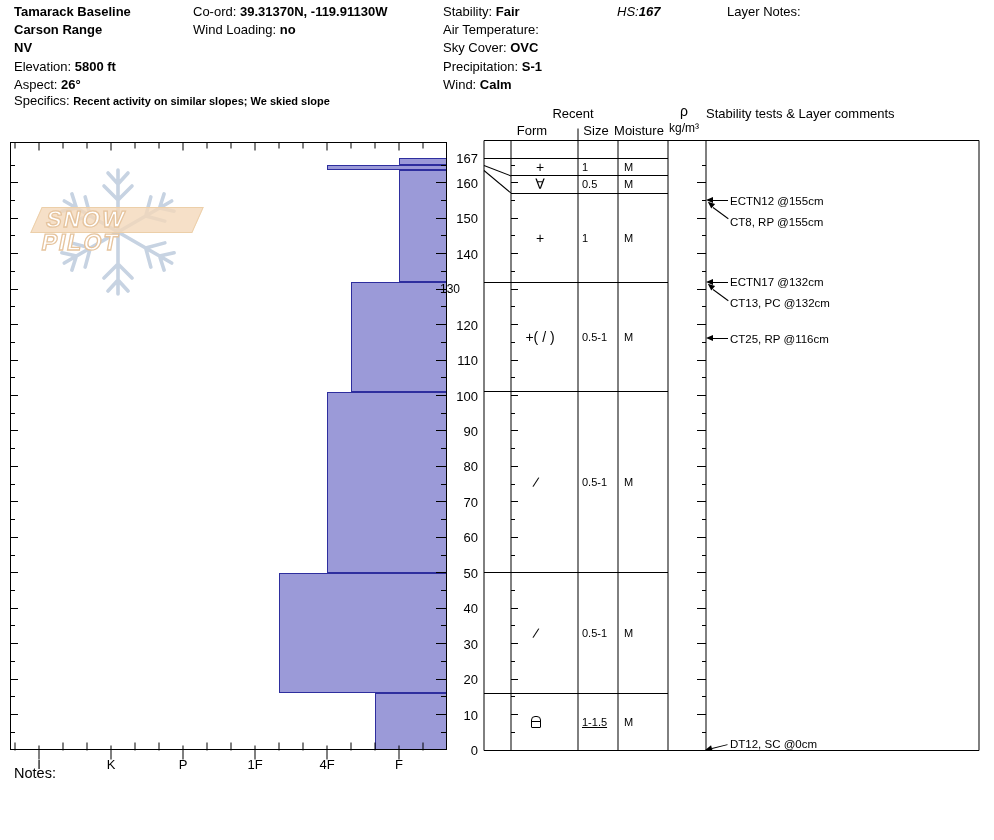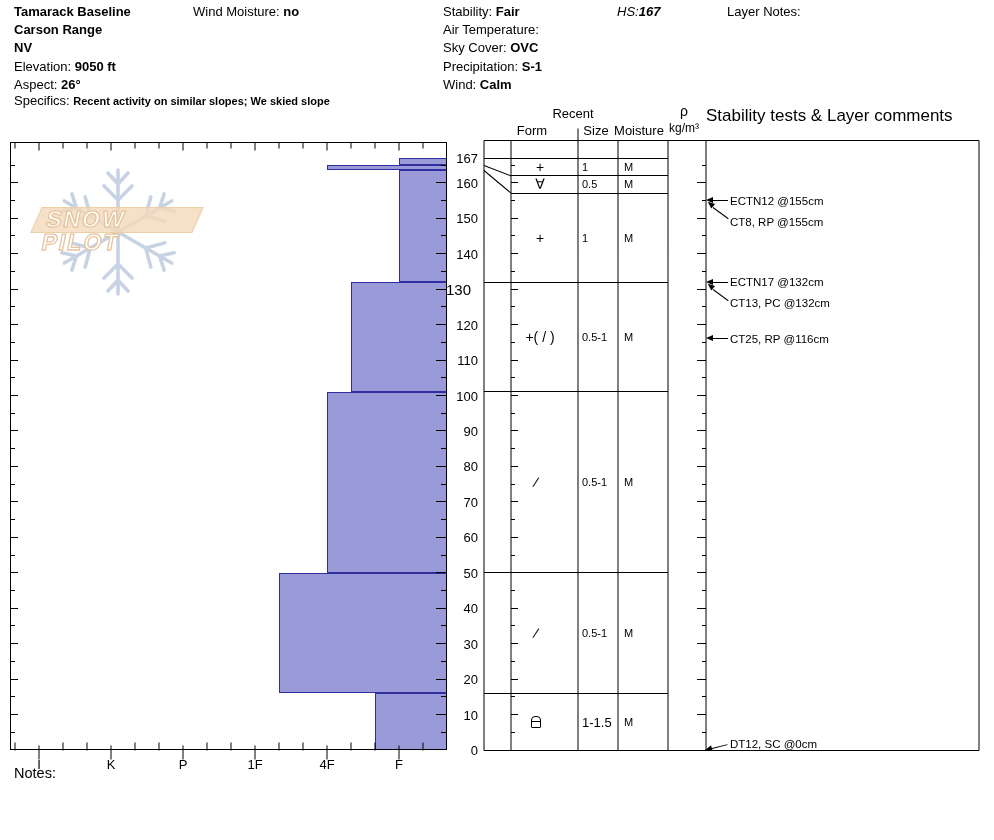--- a/index.html
+++ b/index.html
@@ -28,25 +28,26 @@
 </head>
 <body>
 
 <div id="stage">
 
   <div id="header">
       <div class="hcol" style="left: 14px;">
         <div><span class="lbl"></span><span class="val">Tamarack Baseline</span></div>
         <div><span class="lbl"></span><span class="val">Carson Range</span></div>
         <div><span class="lbl"></span><span class="val">NV</span></div>
-        <div><span class="lbl">Elevation: </span><span class="val">9050 ft</span></div>
+        <div><span class="lbl">Elevation: </span><span class="val">5800 ft</span></div>
         <div><span class="lbl">Aspect: </span><span class="val">26°</span></div>
       </div>
       <div class="hcol" style="left: 193px;">
-        <div><span class="lbl">Wind Moisture: </span><span class="val">no</span></div>
+        <div><span class="lbl">Co-ord: </span><span class="val">39.31370N, -119.91130W</span></div>
+        <div><span class="lbl">Wind Loading: </span><span class="val">no</span></div>
       </div>
       <div class="hcol" style="left: 443px;">
         <div><span class="lbl">Stability: </span><span class="val">Fair</span></div>
         <div><span class="lbl">Air Temperature:</span><span class="val"></span></div>
         <div><span class="lbl">Sky Cover: </span><span class="val">OVC</span></div>
         <div><span class="lbl">Precipitation: </span><span class="val">S-1</span></div>
         <div><span class="lbl">Wind:  </span><span class="val">Calm</span></div>
       </div>
       <div class="hcol" style="left: 617px; font-style: italic;">
         <div><span class="lbl">HS:</span><span class="val">167</span></div>
@@ -74,21 +75,21 @@
   <div id="banner" style="background:#f4d8bacc;">
     <div id="banner-inner">SNOW PILOT</div>
   </div>
 
   <div class="txt" style="left:533px;top:106px;width:80px;text-align:center;font-size:13px;">Recent</div>
   <div class="txt" style="left:492px;top:123px;width:80px;text-align:center;font-size:13px;">Form</div>
   <div class="txt" style="left:556px;top:123px;width:80px;text-align:center;font-size:13px;">Size</div>
   <div class="txt" style="left:598px;top:123px;width:82px;text-align:center;font-size:13px;">Moisture</div>
   <div class="txt" style="left:664px;top:103px;width:40px;text-align:center;font-size:14px;">ρ</div>
   <div class="txt" style="left:654px;top:121px;width:60px;text-align:center;font-size:12px;">kg/m³</div>
-  <div class="txt" style="left:706px;top:106px;width:240px;text-align:right;font-size:17px;">Stability tests &amp; Layer comments</div>
+  <div class="txt" style="left:706px;top:106px;width:240px;text-align:left;font-size:13px;">Stability tests &amp; Layer comments</div>
 
   <div class="txt" style="left:14px;top:765px;font-size:14.5px;">Notes:</div>
 <div style="position: absolute; left: 399px; top: 158px; width: 48px; height: 7.08982px; background: rgb(155, 154, 216); border: 1px solid rgb(46, 46, 158); box-sizing: border-box;"></div>
     <div style="position: absolute; left: 327px; top: 165.09px; width: 120px; height: 5.31737px; background: rgb(155, 154, 216); border: 1px solid rgb(46, 46, 158); box-sizing: border-box;"></div>
     <div style="position: absolute; left: 399px; top: 170.407px; width: 48px; height: 111.665px; background: rgb(155, 154, 216); border: 1px solid rgb(46, 46, 158); box-sizing: border-box;"></div>
     <div style="position: absolute; left: 350.76px; top: 282.072px; width: 96.24px; height: 109.892px; background: rgb(155, 154, 216); border: 1px solid rgb(46, 46, 158); box-sizing: border-box;"></div>
     <div style="position: absolute; left: 327px; top: 391.964px; width: 120px; height: 180.79px; background: rgb(155, 154, 216); border: 1px solid rgb(46, 46, 158); box-sizing: border-box;"></div>
     <div style="position: absolute; left: 278.76px; top: 572.754px; width: 168.24px; height: 120.527px; background: rgb(155, 154, 216); border: 1px solid rgb(46, 46, 158); box-sizing: border-box;"></div>
     <div style="position: absolute; left: 375.24px; top: 693.281px; width: 71.76px; height: 56.7186px; background: rgb(155, 154, 216); border: 1px solid rgb(46, 46, 158); box-sizing: border-box;"></div>
     <div style="position: absolute; left: 10px; top: 142px; width: 437px; height: 608px; border: 1px solid rgb(0, 0, 0); box-sizing: border-box;"></div>
@@ -221,21 +222,21 @@
     <div style="position: absolute; left: 511px; top: 182.314px; width: 7px; height: 1px; background: rgb(0, 0, 0); transform-origin: 0px 0.5px; transform: rotate(0rad);"></div>
     <div style="position: absolute; left: 697px; top: 182.314px; width: 9px; height: 1px; background: rgb(0, 0, 0); transform-origin: 0px 0.5px; transform: rotate(0rad);"></div>
     <div style="position: absolute; left: 10px; top: 164.59px; width: 5px; height: 1px; background: rgb(0, 0, 0); transform-origin: 0px 0.5px; transform: rotate(0rad);"></div>
     <div style="position: absolute; left: 441px; top: 164.59px; width: 6px; height: 1px; background: rgb(0, 0, 0); transform-origin: 0px 0.5px; transform: rotate(0rad);"></div>
     <div style="position: absolute; left: 511px; top: 164.59px; width: 4px; height: 1px; background: rgb(0, 0, 0); transform-origin: 0px 0.5px; transform: rotate(0rad);"></div>
     <div style="position: absolute; left: 702px; top: 164.59px; width: 4px; height: 1px; background: rgb(0, 0, 0); transform-origin: 0px 0.5px; transform: rotate(0rad);"></div>
     <div style="position: absolute; top: 158px; transform: translateY(-50%); font-size: 13px; white-space: nowrap; left: 446px; width: 32px; text-align: right;">167</div>
     <div style="position: absolute; top: 182.814px; transform: translateY(-50%); font-size: 13px; white-space: nowrap; left: 446px; width: 32px; text-align: right;">160</div>
     <div style="position: absolute; top: 218.263px; transform: translateY(-50%); font-size: 13px; white-space: nowrap; left: 446px; width: 32px; text-align: right;">150</div>
     <div style="position: absolute; top: 253.713px; transform: translateY(-50%); font-size: 13px; white-space: nowrap; left: 446px; width: 32px; text-align: right;">140</div>
-    <div style="position: absolute; top: 289.162px; transform: translateY(-50%); font-size: 15px; white-space: nowrap; left: 446px; width: 32px; ">130</div>
+    <div style="position: absolute; top: 289.162px; transform: translateY(-50%); font-size: 12px; white-space: nowrap; left: 428px; width: 32px; text-align: right;">130</div>
     <div style="position: absolute; top: 324.611px; transform: translateY(-50%); font-size: 13px; white-space: nowrap; left: 446px; width: 32px; text-align: right;">120</div>
     <div style="position: absolute; top: 360.06px; transform: translateY(-50%); font-size: 13px; white-space: nowrap; left: 446px; width: 32px; text-align: right;">110</div>
     <div style="position: absolute; top: 395.509px; transform: translateY(-50%); font-size: 13px; white-space: nowrap; left: 446px; width: 32px; text-align: right;">100</div>
     <div style="position: absolute; top: 430.958px; transform: translateY(-50%); font-size: 13px; white-space: nowrap; left: 446px; width: 32px; text-align: right;">90</div>
     <div style="position: absolute; top: 466.407px; transform: translateY(-50%); font-size: 13px; white-space: nowrap; left: 446px; width: 32px; text-align: right;">80</div>
     <div style="position: absolute; top: 501.856px; transform: translateY(-50%); font-size: 13px; white-space: nowrap; left: 446px; width: 32px; text-align: right;">70</div>
     <div style="position: absolute; top: 537.305px; transform: translateY(-50%); font-size: 13px; white-space: nowrap; left: 446px; width: 32px; text-align: right;">60</div>
     <div style="position: absolute; top: 572.754px; transform: translateY(-50%); font-size: 13px; white-space: nowrap; left: 446px; width: 32px; text-align: right;">50</div>
     <div style="position: absolute; top: 608.204px; transform: translateY(-50%); font-size: 13px; white-space: nowrap; left: 446px; width: 32px; text-align: right;">40</div>
     <div style="position: absolute; top: 643.653px; transform: translateY(-50%); font-size: 13px; white-space: nowrap; left: 446px; width: 32px; text-align: right;">30</div>
@@ -317,21 +318,21 @@
     <div style="position: absolute; top: 482.359px; transform: translateY(-50%) rotate(18deg); font-size: 14px; white-space: nowrap; left: 528px; width: 16px; text-align: center;">/</div>
     <div style="position: absolute; top: 482.359px; transform: translateY(-50%); font-size: 11px; white-space: nowrap; left: 582px;">0.5-1</div>
     <div style="position: absolute; top: 482.359px; transform: translateY(-50%); font-size: 11px; white-space: nowrap; left: 624px;">M</div>
     <div style="position: absolute; left: 484px; top: 692.781px; width: 184px; height: 1px; background: rgb(0, 0, 0); transform-origin: 0px 0.5px; transform: rotate(0rad);"></div>
     <div style="position: absolute; top: 633.018px; transform: translateY(-50%) rotate(18deg); font-size: 14px; white-space: nowrap; left: 528px; width: 16px; text-align: center;">/</div>
     <div style="position: absolute; top: 633.018px; transform: translateY(-50%); font-size: 11px; white-space: nowrap; left: 582px;">0.5-1</div>
     <div style="position: absolute; top: 633.018px; transform: translateY(-50%); font-size: 11px; white-space: nowrap; left: 624px;">M</div>
     <div class=" mf-glyph" style="position: absolute; left: 531px; top: 715.641px;">
       <div></div>
     </div>
-    <div style="position: absolute; top: 721.641px; transform: translateY(-50%); font-size: 13px; white-space: nowrap; left: 582px;">1-1.5</div>
+    <div style="position: absolute; top: 721.641px; transform: translateY(-50%); font-size: 11px; white-space: nowrap; left: 582px; text-decoration: underline;">1-1.5</div>
     <div style="position: absolute; top: 721.641px; transform: translateY(-50%); font-size: 11px; white-space: nowrap; left: 624px;">M</div>
     <div style="position: absolute; left: 706px; top: 197.039px; width: 0px; height: 0px; background: none; border-top: 3.5px solid transparent; border-bottom: 3.5px solid transparent; border-right: 7px solid rgb(0, 0, 0); transform: rotate(0deg);"></div>
     <div style="position: absolute; left: 713px; top: 200.039px; width: 15px; height: 1px; background: rgb(0, 0, 0); transform-origin: 0px 0.5px; transform: rotate(0rad);"></div>
     <div style="position: absolute; top: 200.539px; transform: translateY(-50%); font-size: 11.5px; white-space: nowrap; left: 730px;">ECTN12 @155cm</div>
     <div style="position: absolute; left: 706.5px; top: 201.039px; width: 0px; height: 0px; background: none; border-top: 3.5px solid transparent; border-bottom: 3.5px solid transparent; border-right: 7px solid rgb(0, 0, 0); transform: rotate(40deg);"></div>
     <div style="position: absolute; left: 713px; top: 207.039px; width: 18.6011px; height: 1px; background: rgb(0, 0, 0); transform-origin: 0px 0.5px; transform: rotate(0.632749rad);"></div>
     <div style="position: absolute; top: 221.539px; transform: translateY(-50%); font-size: 11.5px; white-space: nowrap; left: 730px;">CT8, RP @155cm</div>
     <div style="position: absolute; left: 706px; top: 278.572px; width: 0px; height: 0px; background: none; border-top: 3.5px solid transparent; border-bottom: 3.5px solid transparent; border-right: 7px solid rgb(0, 0, 0); transform: rotate(0deg);"></div>
     <div style="position: absolute; left: 713px; top: 281.572px; width: 15px; height: 1px; background: rgb(0, 0, 0); transform-origin: 0px 0.5px; transform: rotate(0rad);"></div>
     <div style="position: absolute; top: 282.072px; transform: translateY(-50%); font-size: 11.5px; white-space: nowrap; left: 730px;">ECTN17 @132cm</div>

